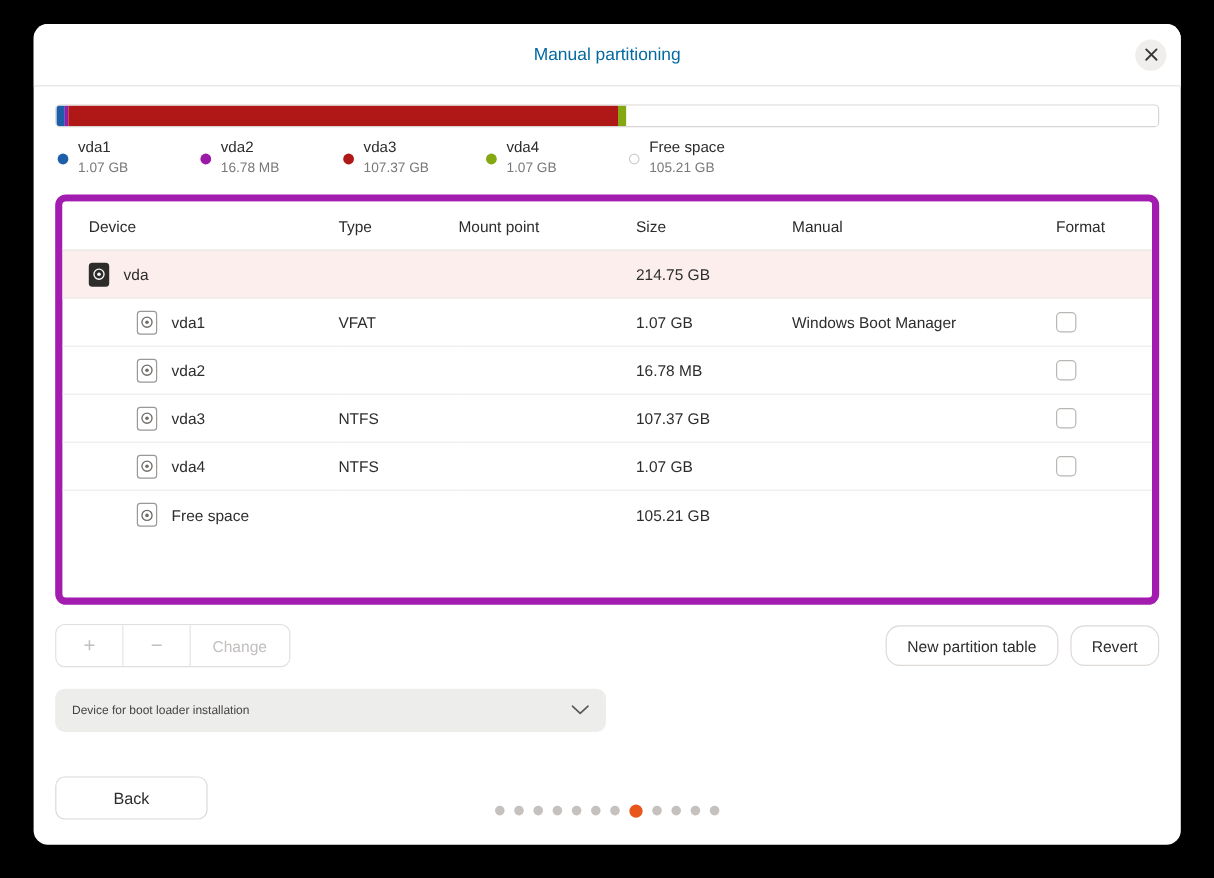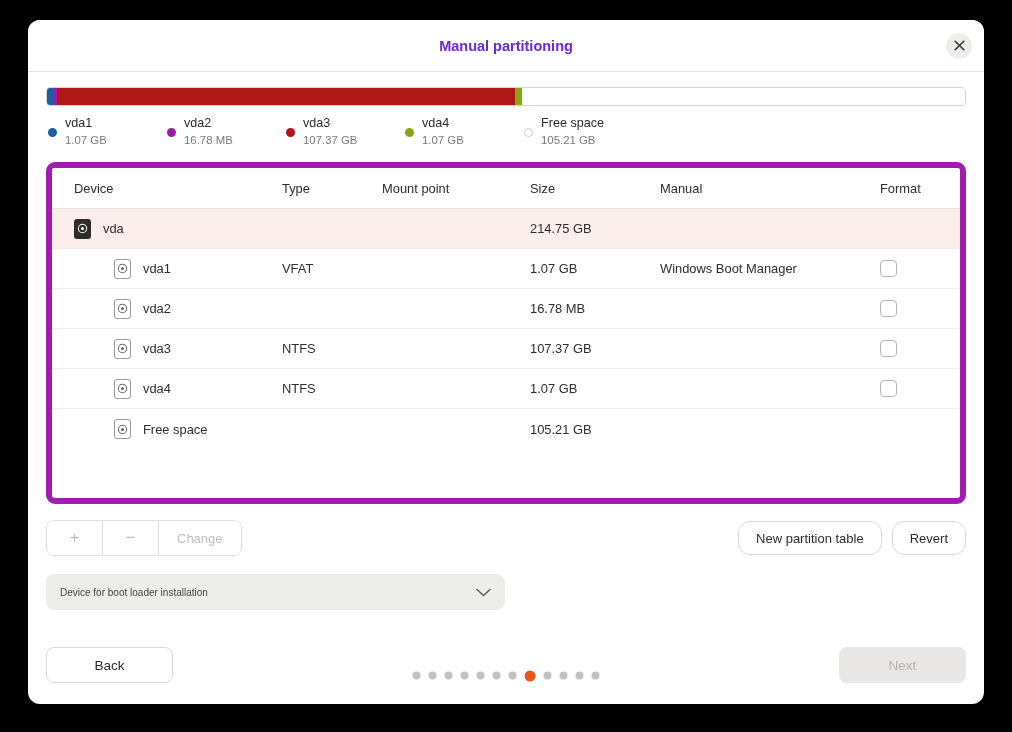--- a/index.html
+++ b/index.html
@@ -31,22 +31,22 @@
     height: 52px;
     min-height: 52px;
     background: #ffffff;
     border-bottom: 1px solid #e6e4e1;
     display: flex;
     align-items: center;
     justify-content: center;
   }
   .titlebar-title {
     font-size: 14.5px;
-    color: #6d28d9;
-    font-weight: bold;
+    color: #0369a1;
+    font-weight: normal;
   }
   .close-btn {
     position: absolute;
     right: 12px;
     top: 50%;
     transform: translateY(-50%);
     width: 26px;
     height: 26px;
     border-radius: 50%;
     background: #f0eeec;
@@ -503,17 +503,16 @@
           <span class="dot"></span>
           <span class="dot"></span>
           <span class="dot"></span>
           <span class="dot"></span>
           <span class="dot active" style="background: rgb(232, 86, 27);"></span>
           <span class="dot"></span>
           <span class="dot"></span>
           <span class="dot"></span>
           <span class="dot"></span>
         </div>
-      <button class="footer-btn btn-next">Next</button>
     </div>
 
   </div>
 </div>
 
 </body></html>

